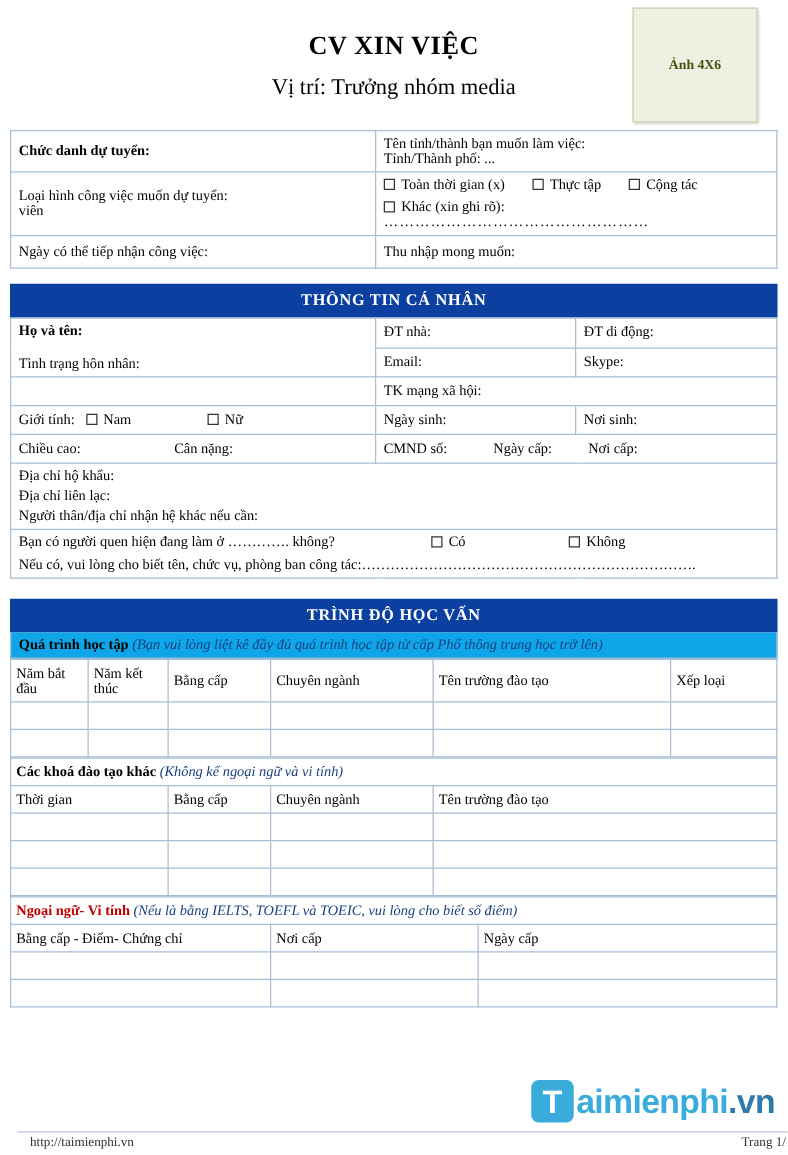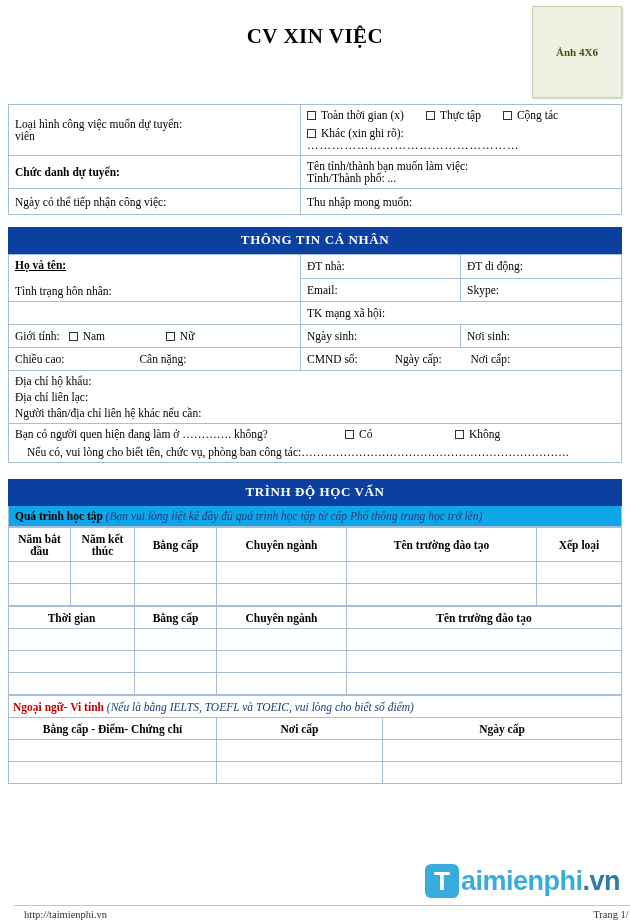--- a/index.html
+++ b/index.html
@@ -17,22 +17,22 @@
   
   .header { position: relative; height: 104px; }
   .title-block { text-align: center; padding-top: 24px; }
   .title-main {
     font-size: 21px; font-weight: bold; letter-spacing: 0.5px;
   }
   .title-sub {
     font-size: 18px; margin-top: 10px;
   }
   .photo-box {
-    position: absolute; right: 8px; top: 6px;
-    width: 90px; height: 92px;
+    position: absolute; right: 24px; top: 6px;
+    width: 100px; height: 92px;
     border: 1px solid #c9cfae;
     background: #eef0e2;
     box-shadow: 1px 1px 2px rgba(0,0,0,.18);
     display:flex; align-items:center; justify-content:center;
     font-size: 11px; font-weight: bold; color:#4a5010;
   }
 
   
   table { border-collapse: collapse; width: 100%; }
 
@@ -66,21 +66,21 @@
 
   
   .edu-note {
     width: 614px; margin: 0 8px; font-size: 11.5px;
     border:1px solid #a8bed6; border-top:none; padding: 4px 6px;
     background:#0ea5e9;
   }
   .edu-note .lbl { font-weight: bold; }
   .edu-note .ital { font-style: italic; color:#18407f; }
   .hdr-row td {
-    font-weight: bold; text-align: center; font-size: 11.5px;
+    font-weight: normal; font-size: 11.5px;
     background: #fff; padding: 3px 2px;
   }
   .grid { width: 614px; margin: 0 8px; font-size: 11.5px; }
   .grid td { border:1px solid #a8bed6; height: 22px; padding: 2px 4px; }
 
   .subttl {
     font-weight: bold; font-size: 11.5px;
   }
   .subttl .ital { font-style: italic; font-weight: normal; color:#18407f; }
   .red { color:#c00000; }
@@ -115,29 +115,39 @@
   .dots { letter-spacing: 1px; }
 </style>
 </head>
 <body>
 
 <div class="page">
 
   <div class="header">
     <div class="title-block">
       <div class="title-main">CV XIN VIỆC</div>
+      <div class="title-sub">Vị trí: Trưởng nhóm media</div>
     </div>
     <div class="photo-box">
       <span>Ảnh 4X6</span>
     </div>
   </div>
 
   <table class="top-tbl">
     <tbody>
         <tr>
+      <td style="width:292px;">
+        <span class="bold">Chức danh dự tuyển:</span>
+      </td>
+      <td>
+        <div>Tên tỉnh/thành bạn muốn làm việc:</div>
+        <div>Tỉnh/Thành phố: ...</div>
+      </td>
+    </tr>
+    <tr>
       <td>
         <div>Loại hình công việc muốn dự tuyển:</div>
         <div>viên</div>
       </td>
       <td>
         <div style="display:flex; align-items:flex-start;">
           <span class="opt">
             <span class="chk"></span><span>Toàn thời gian</span>
             <span>(x)</span>
           </span>
@@ -148,45 +158,36 @@
             <span class="chk"></span><span>Cộng tác</span>
           </span>
         </div>
         <div style="margin-top:6px;">
           <span class="chk"></span><span>Khác (xin ghi rõ):</span>
           <span class="dots">……………………………………………</span>
         </div>
       </td>
     </tr>
     <tr>
-      <td style="width:292px;">
-        <span class="bold">Chức danh dự tuyển:</span>
-      </td>
-      <td>
-        <div>Tên tỉnh/thành bạn muốn làm việc:</div>
-        <div>Tỉnh/Thành phố: ...</div>
-      </td>
-    </tr>
-    <tr>
       <td>
         <span>Ngày có thể tiếp nhận công việc:</span>
       </td>
       <td>
         <span>Thu nhập mong muốn:</span>
       </td>
     </tr>
   </tbody>
     </table>
 
   <div class="bar">THÔNG TIN CÁ NHÂN</div>
   <table class="pi-tbl">
     <tbody>
         <tr>
       <td class="pi-left" rowspan="2">
-        <div class="bold" style="margin-bottom:14px;text-decoration:underline;">Họ và tên:</div>
+        <div class="bold" style="margin-bottom:14px;">Họ và tên:</div>
         <div>Tình trạng hôn nhân:</div>
       </td>
       <td style="width:160px;">
         <span>ĐT nhà:</span>
       </td>
       <td>
         <span>ĐT di động:</span>
       </td>
     </tr>
     <tr>
@@ -224,35 +225,35 @@
       <td colspan="2">
         <span>CMND số:</span>
         <span style="margin-left:34px;">Ngày cấp:</span>
         <span style="margin-left:26px;">Nơi cấp:</span>
       </td>
     </tr>
     <tr>
       <td colspan="3">
         <div style="margin-bottom:4px;">Địa chỉ hộ khẩu:</div>
         <div style="margin-bottom:4px;">Địa chỉ liên lạc:</div>
-        <div>Người thân/địa chỉ liên hệ khác nếu cần:</div>
+        <div>Người thân/địa chỉ nhận hệ khác nếu cần:</div>
       </td>
     </tr>
     <tr>
       <td colspan="3">
         <div style="display:flex; align-items:flex-end;">
           <span style="flex:0 0 330px;">Bạn có người quen hiện đang làm ở …………. không?</span>
           <span style="flex:0 0 110px;">
             <span class="chk"></span><span>Có</span>
           </span>
           <span>
             <span class="chk"></span><span>Không</span>
           </span>
         </div>
-        <div style="margin-top:6px;margin-left:12px;">Nếu có, vui lòng cho biết tên, chức vụ, phòng ban công tác:…………………………………………………………….</div>
+        <div style="margin-top:6px;">Nếu có, vui lòng cho biết tên, chức vụ, phòng ban công tác:…………………………………………………………….</div>
       </td>
     </tr>
   </tbody>
     </table>
 
   <div class="bar nom">TRÌNH ĐỘ HỌC VẤN</div>
   <div class="edu-note">
     <span class="lbl">Quá trình học tập</span>
     <span class="ital">(Bạn vui lòng liệt kê đầy đủ  quá trình học tập từ cấp Phổ thông trung học trở lên)</span>
   </div>
@@ -281,20 +282,26 @@
       <td></td>
       <td></td>
       <td></td>
       <td></td>
     </tr>
   </tbody>
     </table>
 
   <table class="grid" style="border-top:none;">
     <tbody>
+        <tr>
+      <td colspan="4" class="subttl" style="height:22px;">
+        <span>Các khoá đào tạo khác</span>
+        <span class="ital">(Không kể ngoại ngữ và vi tính)</span>
+      </td>
+    </tr>
     <tr class="hdr-row">
       <td style="width:126px;">Thời gian</td>
       <td style="width:82px;">Bằng cấp</td>
       <td style="width:130px;">Chuyên ngành</td>
       <td>Tên trường đào tạo</td>
     </tr>
     <tr>
       <td></td>
       <td></td>
       <td></td>

